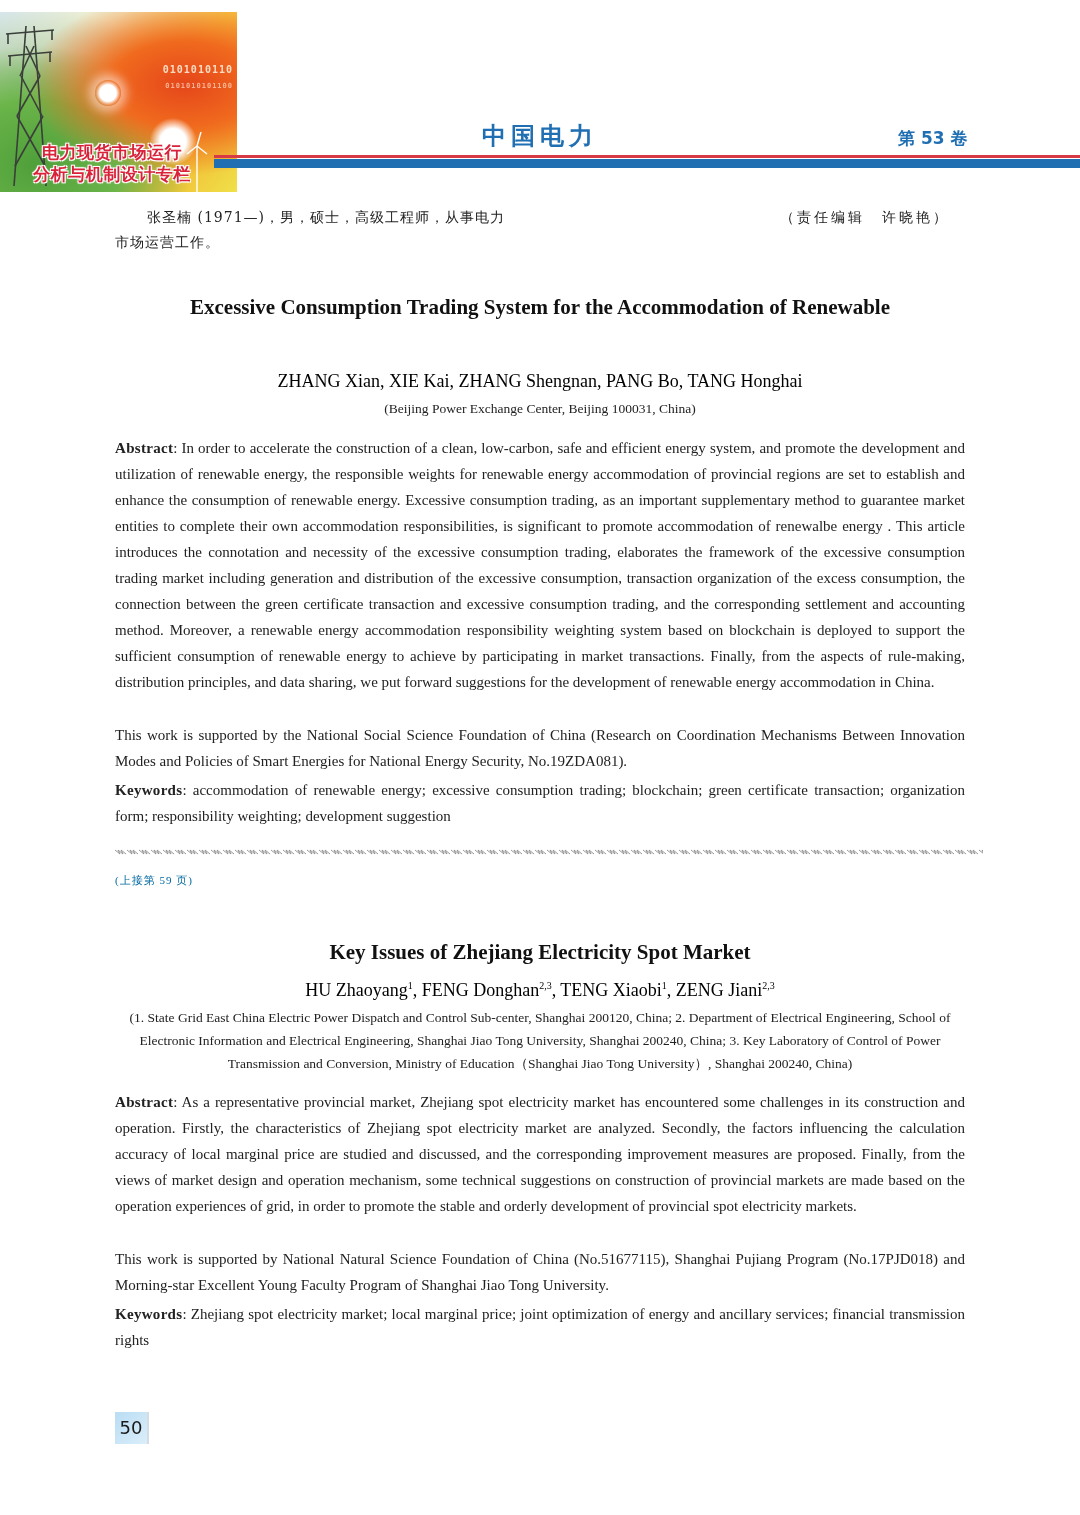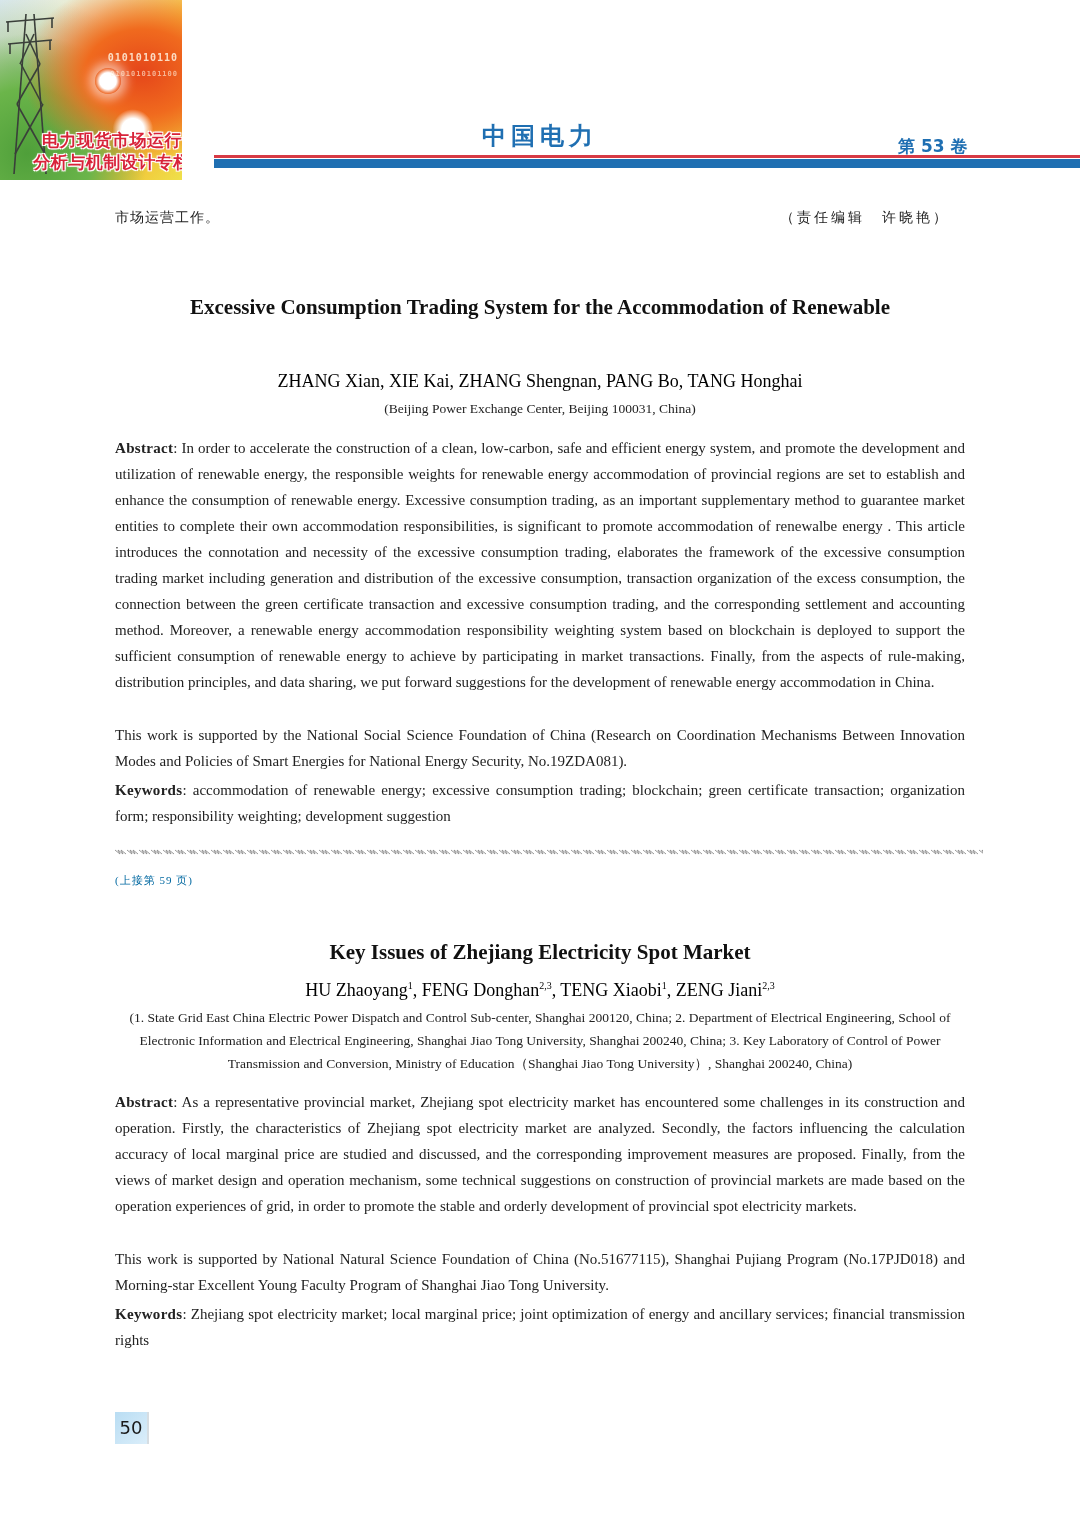--- a/index.html
+++ b/index.html
@@ -3,21 +3,21 @@
 <meta charset="utf-8">
 <style>
   html, body { margin: 0; padding: 0; }
   body {
     width: 1080px; height: 1515px; position: relative; overflow: hidden;
     background: #ffffff; color: #1a1a1a;
     font-family: "Liberation Serif", "DejaVu Serif", serif;
   }
   
   .banner {
-    position: absolute; left: 0; top: 0; width: 182px; height: 180px; overflow: hidden;
+    position: absolute; left: 0; top: 12px; width: 237px; height: 180px; overflow: hidden;
     background:
       radial-gradient(circle at 73% 72%, #ffffff 0 6%, rgba(255,255,255,0) 11%),
       radial-gradient(ellipse at 78% 40%, #e5461a 0%, #f06a1e 28%, rgba(245,160,40,0.0) 60%),
       radial-gradient(ellipse at 15% 85%, #4f9f3a 0%, #6bb54a 30%, rgba(120,190,80,0) 55%),
       radial-gradient(ellipse at 10% 40%, #a8c7a0 0%, rgba(170,200,160,0) 50%),
       linear-gradient(135deg, #d9e8ef 0%, #f2f0c8 30%, #f7d84a 55%, #f3b530 75%, #efe14a 100%);
   }
   .banner .tower { position: absolute; left: 4px; top: 4px; }
   .banner .binary {
     position: absolute; right: 4px; top: 52px; color: #fff3e0; opacity: .85;
@@ -33,21 +33,21 @@
   .banner .caption {
     position: absolute; left: 22px; top: 129px; width: 180px; text-align: center;
     font: bold 17px/22px "DejaVu Sans", sans-serif; color: #d8233a; letter-spacing: 0.5px;
     text-shadow: -1px -1px 0 #fff, 1px -1px 0 #fff, -1px 1px 0 #fff, 1px 1px 0 #fff, 0 0 3px #fff;
   }
   .journal-title {
     position: absolute; left: 482px; top: 120px; font: bold 24px "DejaVu Sans", sans-serif;
     color: #1f6fb2; letter-spacing: 5px;
   }
   .volume {
-    position: absolute; left: 898px; top: 127px; font: bold 17px "DejaVu Sans", sans-serif; color: #1f6fb2; margin-top: 8px;
+    position: absolute; left: 898px; top: 127px; font: bold 17px "DejaVu Sans", sans-serif; color: #1f6fb2;
   }
   .rule-red { position: absolute; left: 214px; right: 0; top: 155px; height: 3px; background: #d73a45; }
   .rule-blue { position: absolute; left: 214px; right: 0; top: 159px; height: 9px; background: #1f6fb2; }
 
   
   .bio { position: absolute; left: 115px; top: 205px; width: 420px; font: 14px/25px "DejaVu Serif", serif; color: #222; letter-spacing: 1px; }
   .bio .l1 { padding-left: 32px; }
   .editor { position: absolute; left: 780px; top: 205px; font: 14px/25px "DejaVu Serif", serif; color: #222; letter-spacing: 3px; }
 
   
@@ -106,20 +106,21 @@
     <div>分析与机制设计专栏</div>
   </div>
 </div>
 
 <div class="journal-title">中国电力</div>
 <div class="volume">第 53 卷</div>
 <div class="rule-red"></div>
 <div class="rule-blue"></div>
 
 <div class="bio">
+  <div class="l1">张圣楠 (1971—)，男，硕士，高级工程师，从事电力</div>
   <div>市场运营工作。</div>
 </div>
 <div class="editor">（责任编辑　许晓艳）</div>
 
 <div class="title" style="top:290px;">
   <div>Excessive Consumption Trading System for the Accommodation of Renewable</div>
 </div>
 <div class="authors" style="top:371px;">ZHANG Xian, XIE Kai, ZHANG Shengnan, PANG Bo, TANG Honghai</div>
 <div class="affil" style="top:397px;">(Beijing Power Exchange Center, Beijing 100031, China)</div>
 

